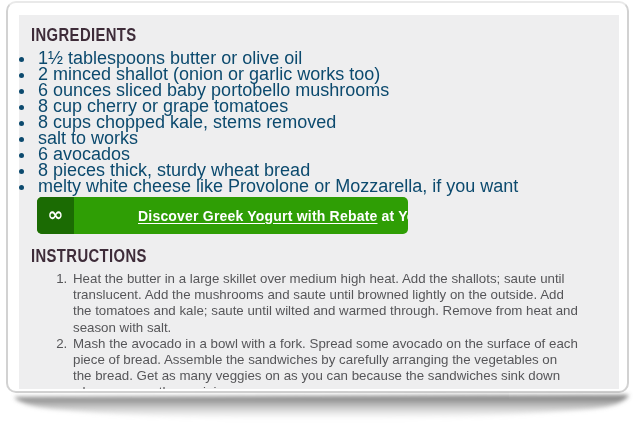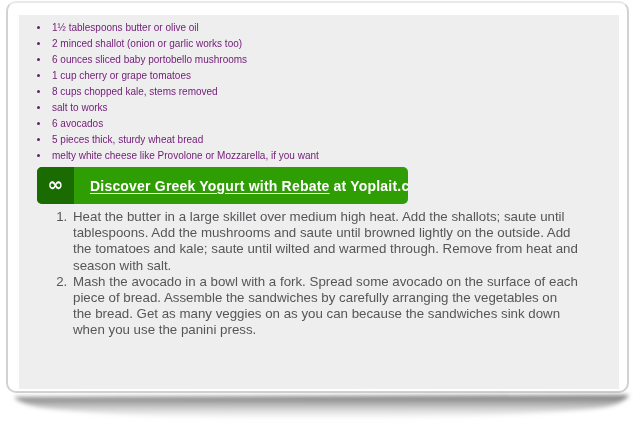--- a/index.html
+++ b/index.html
@@ -45,23 +45,23 @@
   }
   h2.sect .cond {
     display: inline-block;
     transform: scaleX(0.78);
     transform-origin: left center;
   }
   h2.ingredients-h { margin-top: 10px; }
   h2.instructions-h { margin-top: 12px; }
   ul.ingredients {
     margin: 5px 0 0 0;
-    padding: 0 0 0 31px;
-    color: #701a75;
-    font-size: 10px;
+    padding: 0 0 0 17px;
+    color: #0c4a6e;
+    font-size: 18px;
     line-height: 16px;
     list-style: disc outside;
   }
   ul.ingredients li { margin: 0; padding-left: 2px; }
   ol.instructions {
     margin: 5px 0 0 0;
     padding: 0 0 0 52px;
     width: 508px;
     color: #565659;
     font-size: 13.3px;
@@ -103,59 +103,62 @@
     padding-left: 16px;
     color: #ffffff;
     font-size: 14px;
     font-weight: 700;
     letter-spacing: 0.2px;
     white-space: pre;
   }
   .ad-label u {
     text-decoration: underline;
     text-underline-offset: 2px;
+    margin-left: 48px;
   }
   .curl-shadow {
     position: absolute;
     left: 0;
     top: 390px;
     width: 641px;
     height: 44px;
     pointer-events: none;
   }
 </style>
 </head>
 <body>
 
 <div class="card">
   <div class="panel">
 
+    <h2 class="sect ingredients-h"><span class="cond">INGREDIENTS</span></h2>
 
     <ul class="ingredients">
       <li>1½ tablespoons butter or olive oil</li>
       <li>2 minced shallot (onion or garlic works too)</li>
       <li>6 ounces sliced baby portobello mushrooms</li>
-      <li>1 cup cherry or grape tomatoes</li>
+      <li>8 cup cherry or grape tomatoes</li>
       <li>8 cups chopped kale, stems removed</li>
       <li>salt to works</li>
       <li>6 avocados</li>
-      <li>5 pieces thick, sturdy wheat bread</li>
+      <li>8 pieces thick, sturdy wheat bread</li>
       <li>melty white cheese like Provolone or Mozzarella, if you want</li>
     </ul>
 
     <a class="ad">
       <span class="ad-icon-box">
           <span class="ad-icon">∞</span>
         </span>
       <span class="ad-label"><u>Discover Greek Yogurt with Rebate</u><span> at Yoplait.com</span></span>
     </a>
 
+    <h2 class="sect instructions-h"><span class="cond">INSTRUCTIONS</span></h2>
 
     <ol class="instructions">
-      <li>Heat the butter in a large skillet over medium high heat. Add the shallots; saute until tablespoons. Add the mushrooms and saute until browned lightly on the outside. Add the tomatoes and kale; saute until wilted and warmed through. Remove from heat and season with salt.</li>
+      <li>Heat the butter in a large skillet over medium high heat. Add the shallots; saute until translucent. Add the mushrooms and saute until browned lightly on the outside. Add the tomatoes and kale; saute until wilted and warmed through. Remove from heat and season with salt.</li>
       <li>Mash the avocado in a bowl with a fork. Spread some avocado on the surface of each piece of bread. Assemble the sandwiches by carefully arranging the vegetables on the bread. Get as many veggies on as you can because the sandwiches sink down when you use the panini press.</li>
     </ol>
 
   </div>
 </div>
 
 <svg class="curl-shadow" viewBox="0 0 641 44" xmlns="http://www.w3.org/2000/svg">
   <defs>
     <linearGradient id="shadowGrad" x1="0" y1="0" x2="0" y2="1">
       <stop offset="0" stop-color="#5f5f5f" stop-opacity="0.9"></stop>

